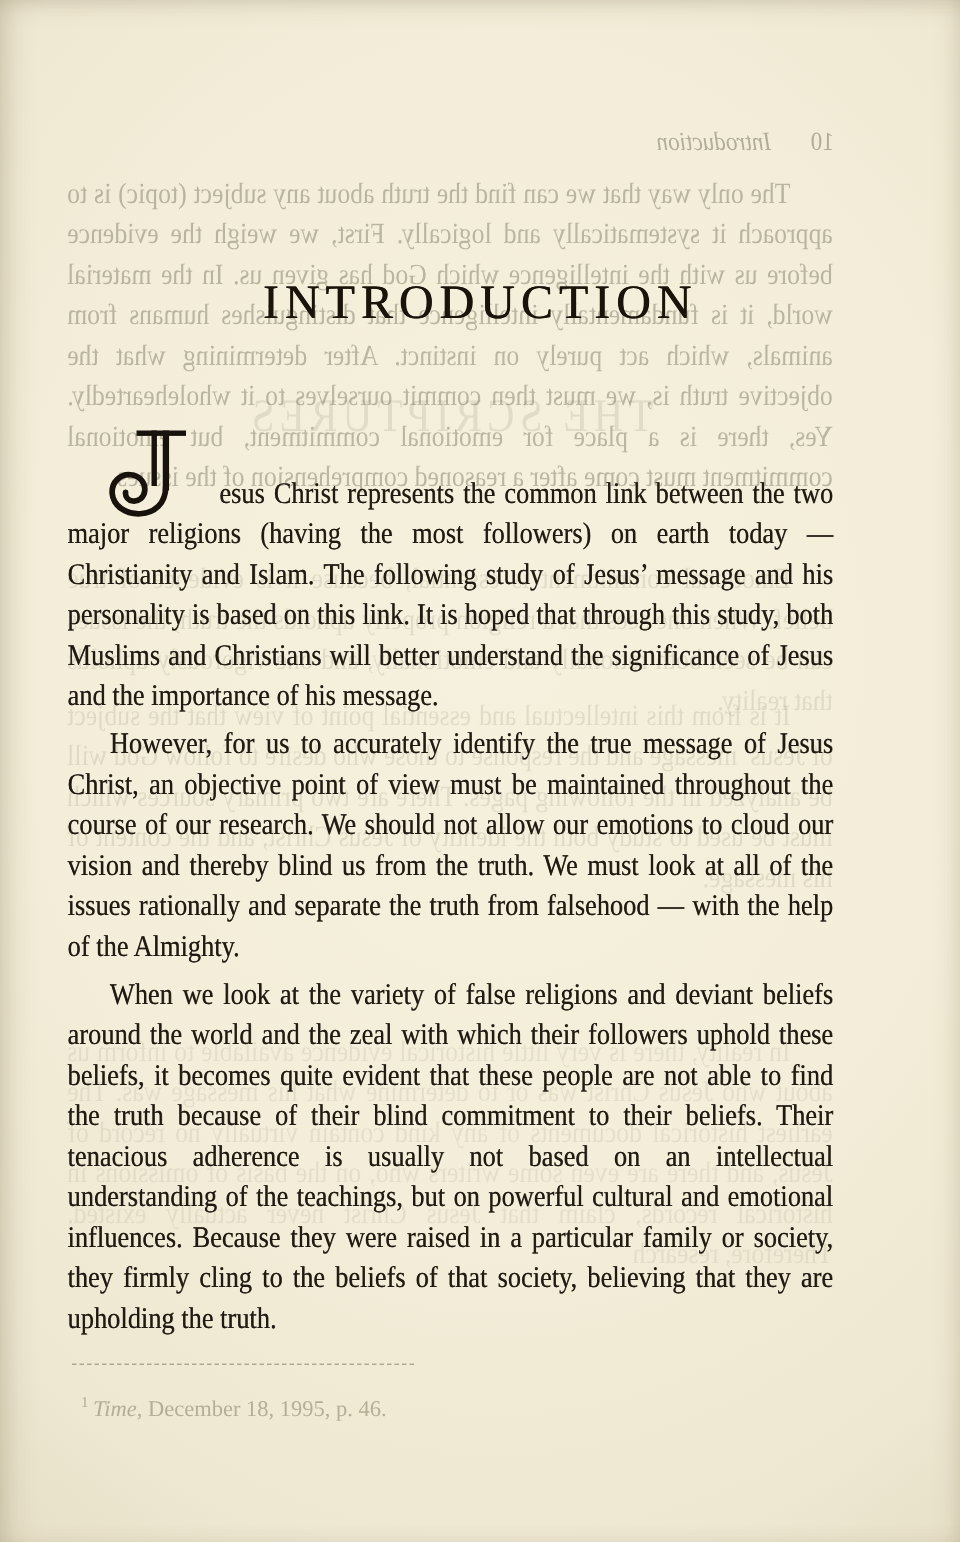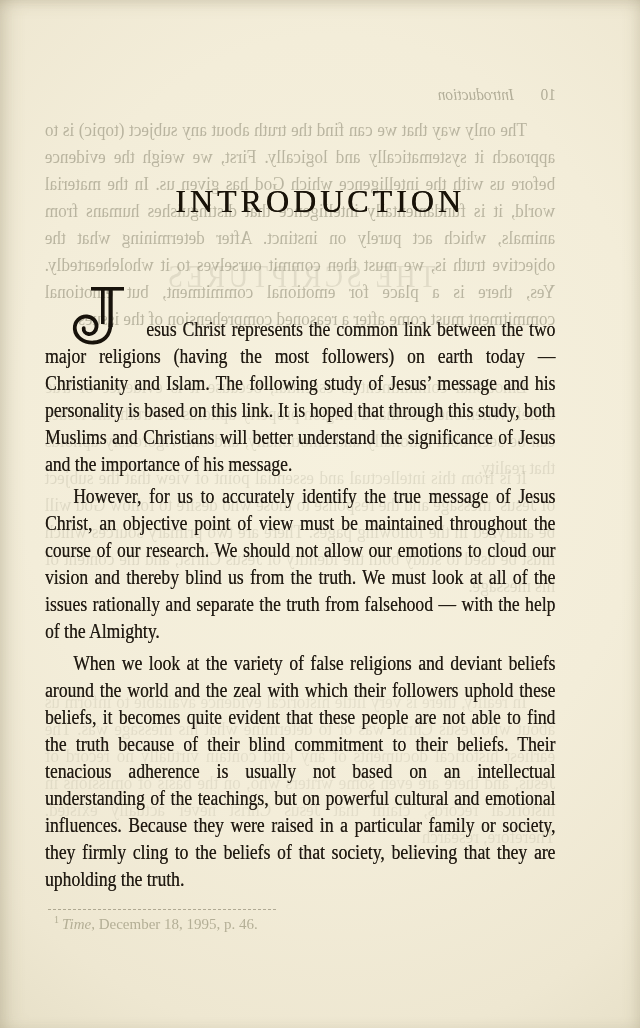--- a/index.html
+++ b/index.html
@@ -58,21 +58,21 @@
   .dropcap{position:absolute;top:286px;left:64px;width:60px;height:60px;}
   .dropcap svg{display:block;width:60px;height:60px;}
   .dropcap .ink{fill:#17120b;}
   .dropcap .coil{fill:none;stroke:#17120b;stroke-width:3.8;stroke-linecap:round;}
 
   .sr{position:absolute;width:1px;height:1px;overflow:hidden;clip:rect(0 0 0 0);white-space:nowrap;}
 
   
   .footnote{position:absolute;top:909px;left:48px;width:300px;color:#8f8b70;opacity:.62;}
   .fn-rule{display:block;width:228px;border-top:1.5px dashed rgba(100,95,72,.75);}
-  .fn-text{margin-top:4px;padding-left:6px;font-size:15px;filter:blur(.3px);}
+  .fn-text{margin-top:20px;padding-left:6px;font-size:15px;filter:blur(.3px);}
   .fn-text sup{font-size:10px;margin-right:3px;}
 </style>
 </head>
 <body>
 
 <div class="page">
 
   <div class="bleed bleed-header" style="top:81px">
     <span class="bh-num">10</span><span class="bh-title">Introduction</span>
   </div>

